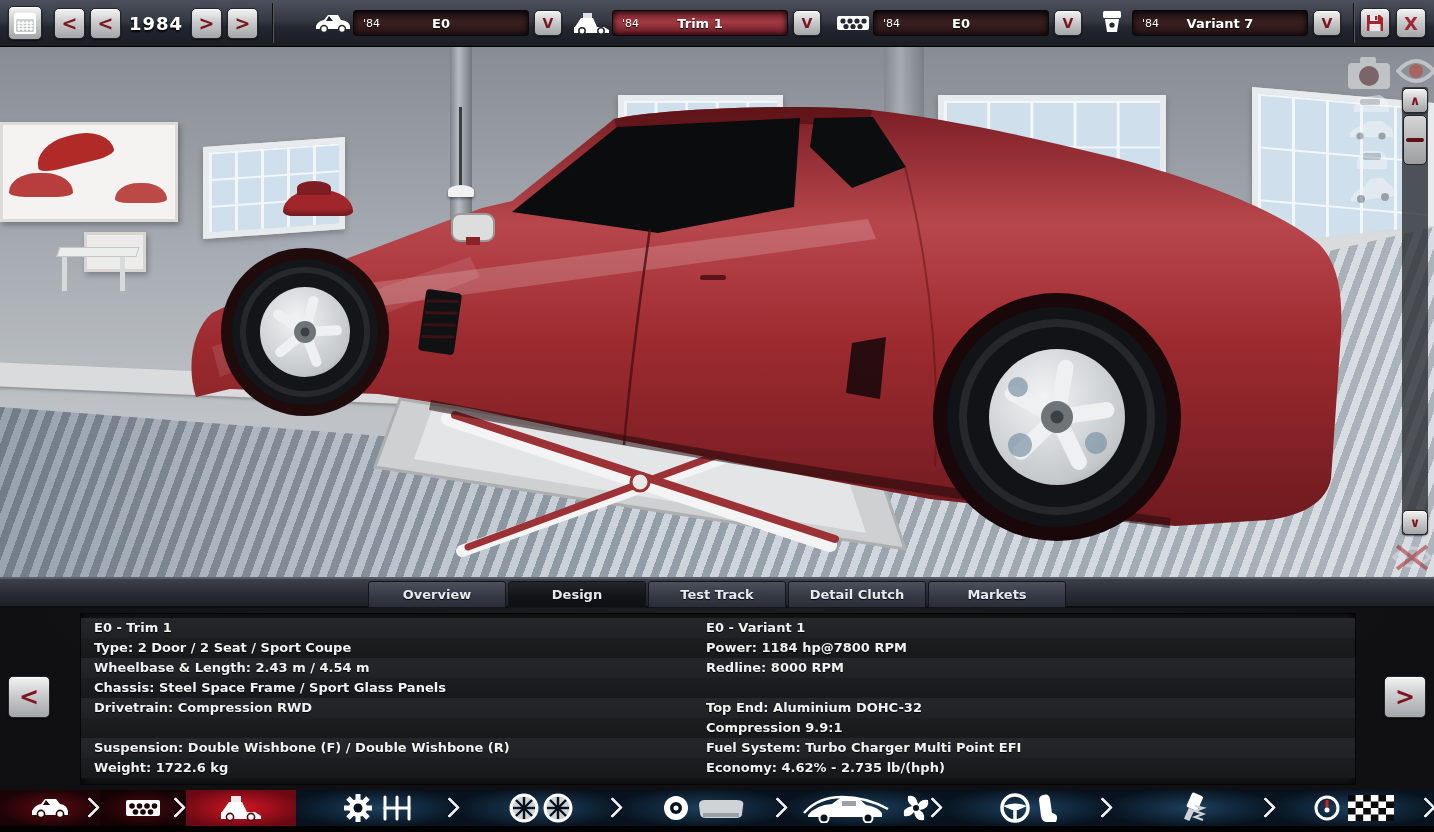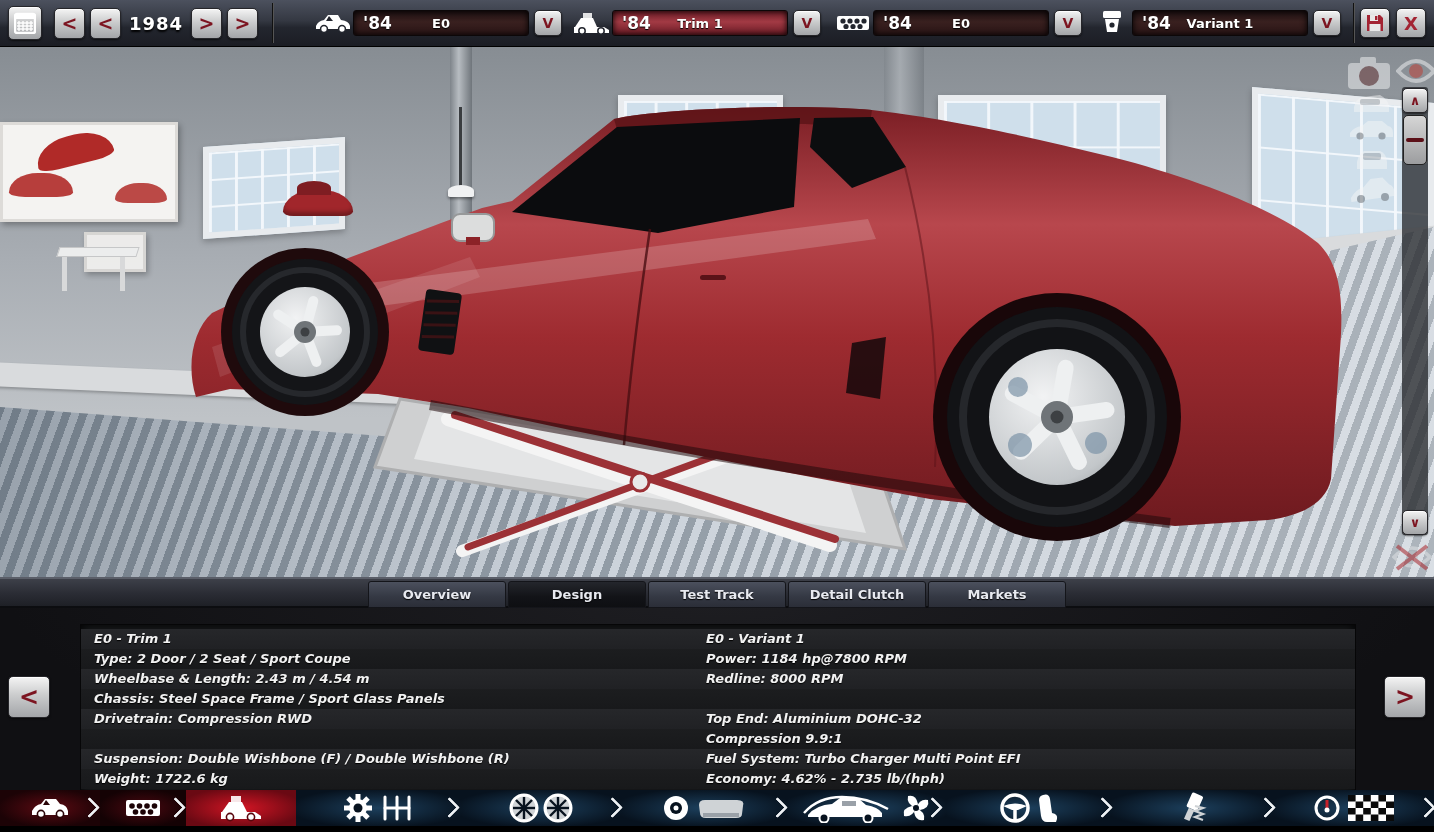--- a/index.html
+++ b/index.html
@@ -19,21 +19,21 @@
   .calbtn { width:34px; height:34px; margin-left:8px; }
   .yeartext { color:#fff; font-size:18px; font-weight:bold; width:70px; text-align:center;
     text-shadow:0 2px 2px #000; letter-spacing:1px; }
   .tb-sep { width:1px; height:40px; background:#111; margin:0 6px; box-shadow:1px 0 0 #555; }
   .dd-group { display:flex; align-items:center; }
   .dd-icon { width:40px; height:30px; display:flex; align-items:center; justify-content:center; }
   .dd-field { position:relative; width:176px; height:26px; border:1px solid #0c0708; border-radius:3px;
     background:linear-gradient(180deg,#1e1012 0%,#39201f 45%,#2a1516 100%);
     box-shadow:inset 0 0 6px #000; display:flex; align-items:center; justify-content:center; }
   .dd-field.hot { background:linear-gradient(180deg,#6e1d27 0%,#a23a44 45%,#6b1b25 100%); }
-  .dd-year { position:absolute; left:9px; color:#fff; font-size:17px; font-weight:bold; text-shadow:0 1px 1px #000; }
+  .dd-year { position:absolute; left:9px; color:#fff; font-size:11px; font-weight:normal; text-shadow:0 1px 1px #000; }
   .dd-val { color:#fff; font-size:13px; font-weight:bold; text-shadow:0 1px 1px #000; }
   .vbtn { width:28px; height:26px; font-size:14px; margin-left:5px; }
   .savebtn,.closebtn { width:30px; height:30px; font-size:18px; }
 
   
   .scene { position:absolute; left:0; top:47px; width:1434px; height:530px; overflow:hidden;
     background:linear-gradient(180deg,#878d93 0%,#a8adb3 40%,#bfc3c7 70%); }
   .floor { position:absolute; left:0; top:0; width:1434px; height:530px;
     background:repeating-linear-gradient(110deg,#ccd3db 0 8px,#929ca6 8px 16px);
     clip-path:polygon(0 360px,500px 398px,930px 295px,1434px 180px,1434px 530px,0 530px); }
@@ -71,22 +71,22 @@
   .tabs { position:absolute; left:368px; top:2px; display:flex; height:27px; }
   .tab { width:138px; margin-right:2px; display:flex; align-items:center; justify-content:center;
     background:linear-gradient(180deg,#4b505d,#343843 60%,#2b2e38); border:1px solid #14151a;
     color:#e8eaf0; font-size:13px; font-weight:bold; text-shadow:0 1px 1px #000; cursor:pointer;
     border-radius:3px 3px 0 0; }
   .tab.active { background:linear-gradient(180deg,#24262c,#121317 60%,#0e0f12); }
 
   
   .lower { position:absolute; left:0; top:608px; width:1434px; height:182px;
     background:radial-gradient(ellipse at 50% -10%, #1e1e22, #101013 70%); }
-  .statsbox { position:absolute; left:80px; top:16px; width:1276px; height:172px;
-    background:#181a1c; border:1px solid #060607; box-shadow:inset 0 0 12px #000; padding-top:4px;font-style:italic; }
+  .statsbox { position:absolute; left:80px; top:5px; width:1276px; height:172px;
+    background:#181a1c; border:1px solid #060607; box-shadow:inset 0 0 12px #000; padding-top:4px; }
   .srow { position:relative; height:20px; line-height:20px; }
   .srow:nth-child(odd) { background:linear-gradient(180deg,#26272a,#202124); }
   .srow:nth-child(even) { background:linear-gradient(180deg,#1c1d1f,#18191b); }
   .scell { position:absolute; top:0; color:#f2f2f2; font-size:13px; font-weight:bold;
     text-shadow:0 1px 1px #000; white-space:nowrap; }
   .scell.l { left:13px; } .scell.r { left:625px;text-align:right; }
   .sidebtn { position:absolute; width:42px; height:42px; font-size:24px; }
 
   
   .botbar { position:absolute; left:0; top:790px; width:1434px; height:42px; background:#000; display:flex; }
@@ -187,21 +187,21 @@
     <div class="dd-group" style="margin-left:10px">
       <div class="dd-icon">
         <svg width="24" height="26" viewBox="0 0 24 26">
             <rect x="3" y="1" width="18" height="7" rx="1.5" fill="#fff"></rect>
             <path d="M5 9 h14 l-2 13 h-10 z" fill="#fff"></path>
             <circle cx="12" cy="15" r="2.6" fill="#23262e"></circle>
           </svg>
       </div>
       <div class="dd-field">
         <span class="dd-year">'84</span>
-        <span class="dd-val">Variant 1</span>
+        <span class="dd-val">Variant 7</span>
       </div>
       <div class="mbtn vbtn">V</div>
     </div>
 
     <div class="tb-sep" style="margin-left:12px"></div>
     <div class="mbtn savebtn">
       <svg width="20" height="20" viewBox="0 0 20 20">
         <path d="M2 2 h13 l3 3 v13 h-16 z" fill="#a32433"></path>
         <rect x="5" y="2" width="8" height="6" fill="#e8e8e8"></rect>
           <rect x="10" y="3" width="2.4" height="4" fill="#a32433"></rect>

